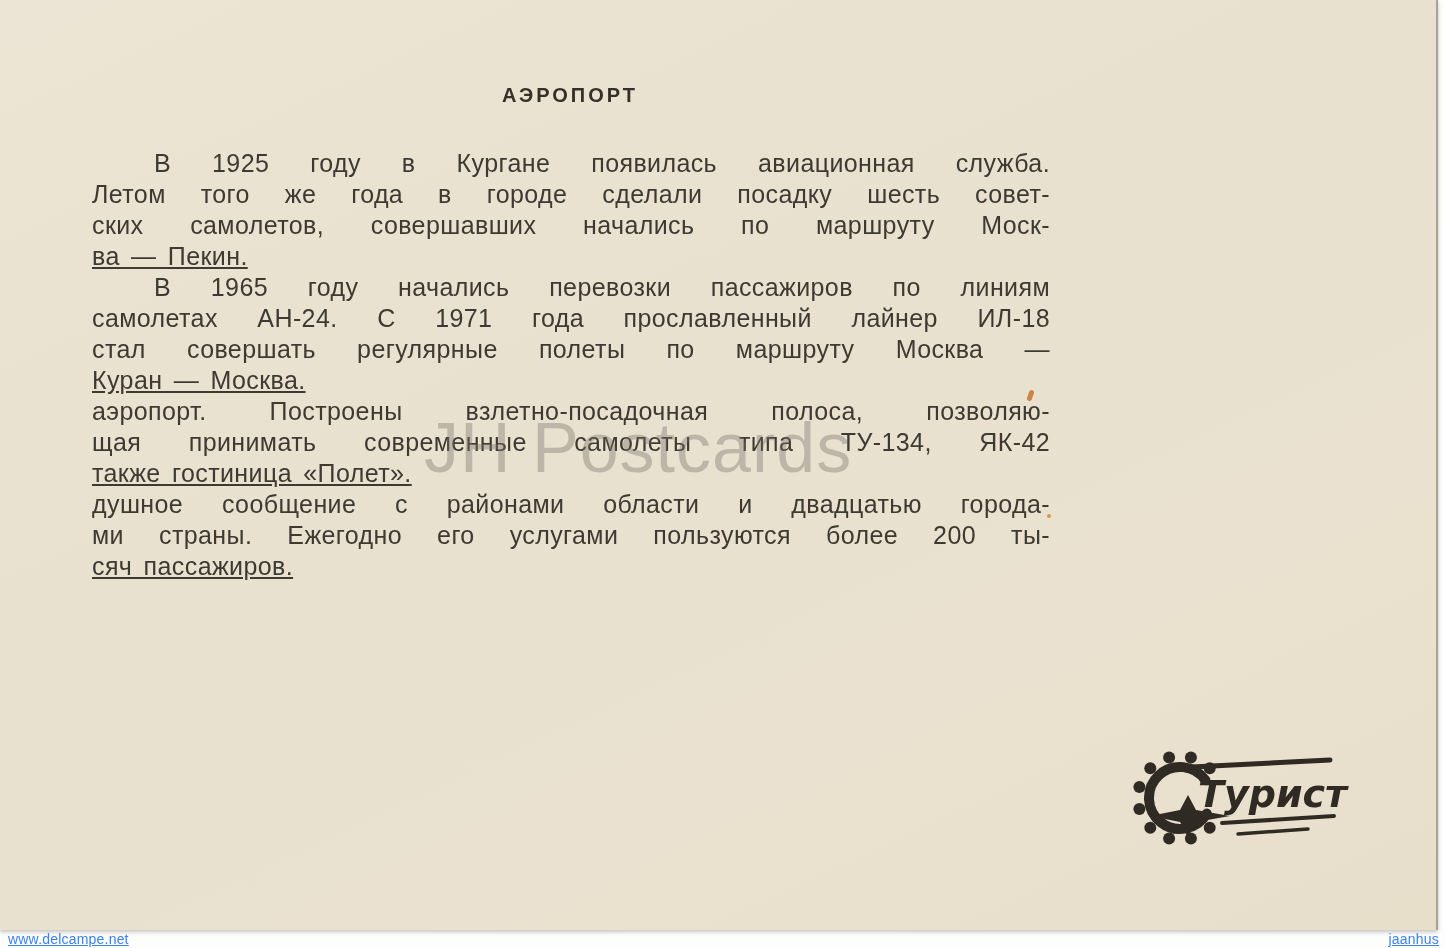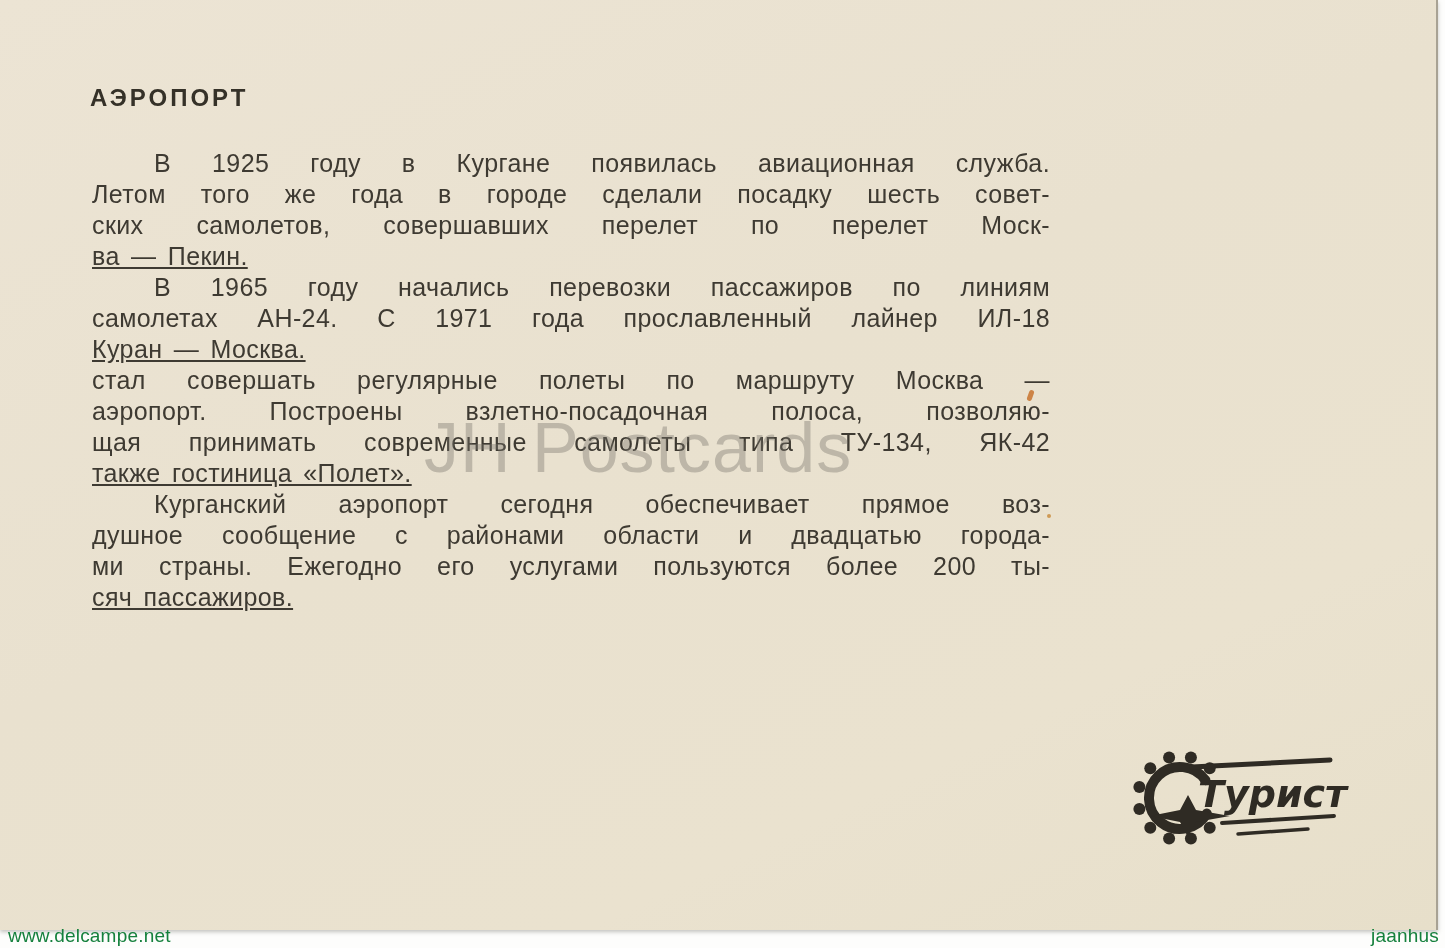--- a/index.html
+++ b/index.html
@@ -27,22 +27,22 @@
     background: linear-gradient(155deg, #ece4d4 0%, #e9e1cf 45%, #eae2cf 75%, #e7dfca 100%);
     border-right: 2px solid #a8a294;
     box-shadow: 0 2px 4px rgba(90,90,80,0.35);
   }
   
   .title {
     position: absolute;
     left: 90px;
     top: 84px;
     width: 960px;
-    text-align: left;
-    font-size: 24px;
+    text-align: center;
+    font-size: 20px;
     font-weight: 700;
     letter-spacing: 3px;
     color: #353128;
   }
   
   .text-block {
     position: absolute;
     left: 92px;
     top: 148px;
     width: 958px;
@@ -104,49 +104,49 @@
     top: 514px;
     width: 4px;
     height: 4px;
     background: #cf9a55;
     border-radius: 50%;
   }
   
   .strip-mark {
     position: absolute;
     bottom: 1px;
-    font-size: 19px;
-    color: #15803d;
+    font-size: 14px;
+    color: #3b82f6;
     letter-spacing: 0.2px;
+    text-decoration: underline;
   }
   .strip-mark.left  { left: 8px; }
   .strip-mark.right { right: 6px; }
 </style>
 </head>
 <body>
 
 <div class="scan">
 
   <div class="postcard">
 
     <div class="title">АЭРОПОРТ</div>
 
     <div class="text-block">
         <div class="line indent">В 1925 году в Кургане появилась авиационная служба.</div>
         <div class="line">Летом того же года в городе сделали посадку шесть совет-</div>
-        <div class="line">ских самолетов, совершавших перелет  по  перелет Моск-</div>
+        <div class="line">ских самолетов, совершавших начались  по  маршруту Моск-</div>
         <div class="line last">ва — Пекин.</div>
         <div class="line indent">В 1965 году начались перевозки пассажиров по линиям</div>
         <div class="line">самолетах АН-24. С 1971 года прославленный лайнер ИЛ-18</div>
+        <div class="line">стал совершать регулярные полеты по маршруту Москва —</div>
         <div class="line last">Куран — Москва.</div>
-        <div class="line">стал совершать регулярные полеты по маршруту Москва —</div>
         <div class="line">аэропорт. Построены взлетно-посадочная полоса, позволяю-</div>
         <div class="line">щая принимать современные самолеты типа ТУ-134,  ЯК-42</div>
         <div class="line last">также гостиница «Полет».</div>
-        <div class="line indent">Курганский аэропорт сегодня обеспечивает прямое воз-</div>
         <div class="line">душное сообщение с районами области и двадцатью города-</div>
         <div class="line">ми страны. Ежегодно его услугами пользуются более 200 ты-</div>
         <div class="line last">сяч пассажиров.</div>
       </div>
 
     <div class="watermark-jh">JH Postcards</div>
 
     <div class="speck"></div>
     <div class="speck2"></div>
 

